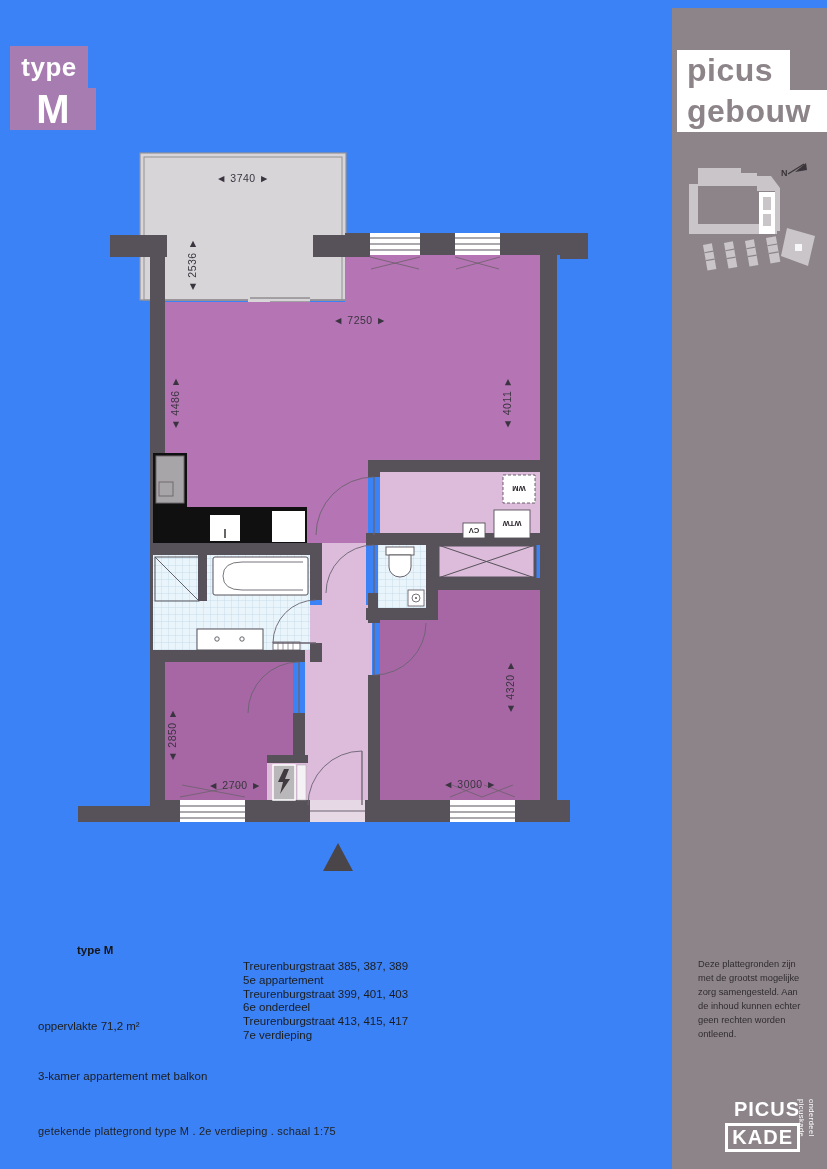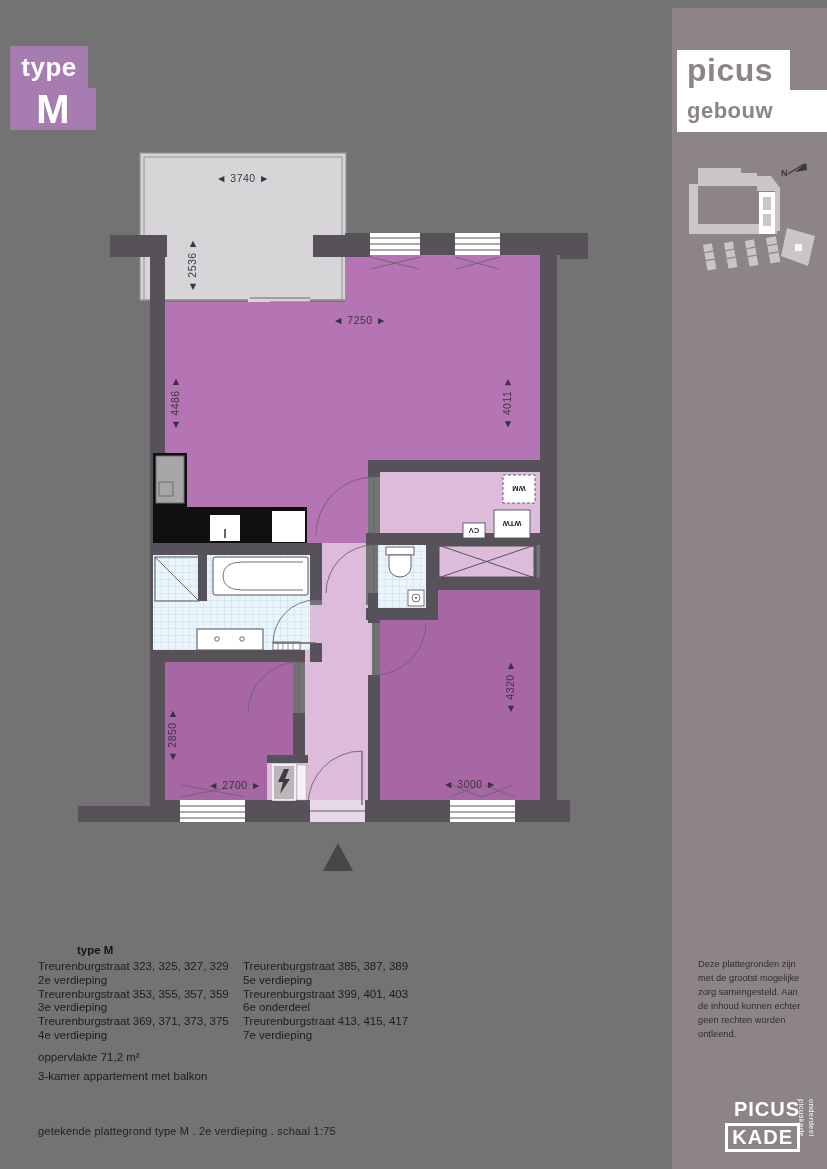--- a/index.html
+++ b/index.html
@@ -1,41 +1,41 @@
 <!DOCTYPE html>
 <html><head>
 <meta charset="utf-8">
 <style>
   html,body{margin:0;padding:0;background:#e8e8e8;}
-  .page{position:relative;width:827px;height:1169px;background:#737373;font-family:"Liberation Sans",sans-serif;overflow:hidden;}
+  .page{position:relative;width:827px;height:1169px;background:#3b82f6;font-family:"Liberation Sans",sans-serif;overflow:hidden;}
   
   .type-logo-top{position:absolute;left:10px;top:46px;width:78px;height:42px;background:#a67cb1;color:#fff;font-weight:bold;font-size:26px;display:flex;align-items:center;justify-content:center;letter-spacing:0.5px;}
   .type-logo-letter{position:absolute;left:10px;top:88px;width:86px;height:42px;background:#a67cb1;color:#fff;font-weight:bold;font-size:40px;display:flex;align-items:center;justify-content:center;}
   
   .plan{position:absolute;left:70px;top:145px;width:530px;height:730px;}
   .dim{font-size:10.5px;fill:#3a3440;letter-spacing:0.5px;}
   .unitlbl{font-size:7.5px;fill:#2d282e;font-weight:bold;}
   
   .sidebar{position:absolute;left:672px;top:8px;width:155px;height:1169px;background:#8c8489;}
   .brand-top{position:absolute;left:5px;top:42px;width:113px;height:40px;background:#fff;color:#8c8489;font-weight:bold;font-size:32px;line-height:40px;padding-left:10px;box-sizing:border-box;letter-spacing:0.5px;}
-  .brand-bottom{position:absolute;left:5px;top:82px;width:150px;height:42px;background:#fff;color:#8c8489;font-weight:bold;font-size:22px;line-height:42px;padding-left:10px;box-sizing:border-box;letter-spacing:0.5px;}
+  .brand-bottom{position:absolute;left:5px;top:82px;width:150px;height:42px;background:#fff;color:#8c8489;font-weight:bold;font-size:32px;line-height:42px;padding-left:10px;box-sizing:border-box;letter-spacing:0.5px;}
   .sitemap{position:absolute;left:13px;top:148px;width:137px;height:140px;}
   .north-label{font-size:9px;fill:#3a353a;font-weight:bold;}
   .disclaimer{position:absolute;left:26px;top:950px;width:108px;font-size:9.3px;line-height:1.5;color:#312c30;margin:0;}
   .footer-logo{position:absolute;left:50px;top:1090px;width:100px;height:70px;color:#fff;}
   .fl-main{text-align:right;padding-right:22px;}
   .fl-picus{font-size:20px;font-weight:bold;letter-spacing:1px;}
   .fl-kade{display:inline-block;border:3px solid #fff;font-size:20px;font-weight:bold;letter-spacing:1px;padding:0 4px;margin-top:2px;}
   .fl-vert{position:absolute;right:6px;top:1px;writing-mode:vertical-rl;font-size:7.5px;line-height:1.3;letter-spacing:0.5px;}
   .fl-vert span{display:block;}
   
   .info-title{position:absolute;left:38px;top:944px;font-size:11.5px;font-weight:bold;color:#141414;padding-left:39px;}
   .addr-col{position:absolute;top:960px;font-size:11.5px;line-height:13.8px;color:#1c1c1c;white-space:nowrap;}
   .col-1{left:38px;} .col-2{left:243px;} .col-3{left:447px;}
-  .area-line{position:absolute;left:38px;top:1051px;font-size:11.5px;color:#1c1c1c;}
+  .area-line{position:absolute;left:38px;top:1020px;font-size:11.5px;color:#1c1c1c;}
   .desc-line{position:absolute;left:38px;top:1070px;font-size:11.5px;color:#1c1c1c;}
   .caption{position:absolute;left:38px;top:1125px;font-size:11px;color:#222;letter-spacing:0.2px;}
 </style>
 </head>
 <body>
 
 <div class="page">
 
   <div class="type-logo-top">
     <span>type</span>
@@ -288,31 +288,23 @@
       </div>
       <div class="fl-vert">
         <span>onderdeel</span>
         <span>picuskade</span>
       </div>
     </div>
   </aside>
 
   <div class="info-title">type M</div>
 
-  <div class="addr-col col-1">
-    <div>Treurenburgstraat 323, 325, 327, 329</div>
-    <div>2e verdieping</div>
-    <div>Treurenburgstraat 353, 355, 357, 359</div>
-    <div>3e verdieping</div>
-    <div>Treurenburgstraat 369, 371, 373, 375</div>
-    <div>4e verdieping</div>
-  </div>
   <div class="addr-col col-2">
     <div>Treurenburgstraat 385, 387, 389</div>
-    <div>5e verdieping</div>
+    <div>5e appartement</div>
     <div>Treurenburgstraat 399, 401, 403</div>
     <div>6e onderdeel</div>
     <div>Treurenburgstraat 413, 415, 417</div>
     <div>7e verdieping</div>
   </div>
 
   <div class="area-line">oppervlakte 71,2 m²</div>
   <div class="desc-line">3-kamer appartement met balkon</div>
 
   <div class="caption">getekende plattegrond type M . 2e verdieping . schaal 1:75</div>

